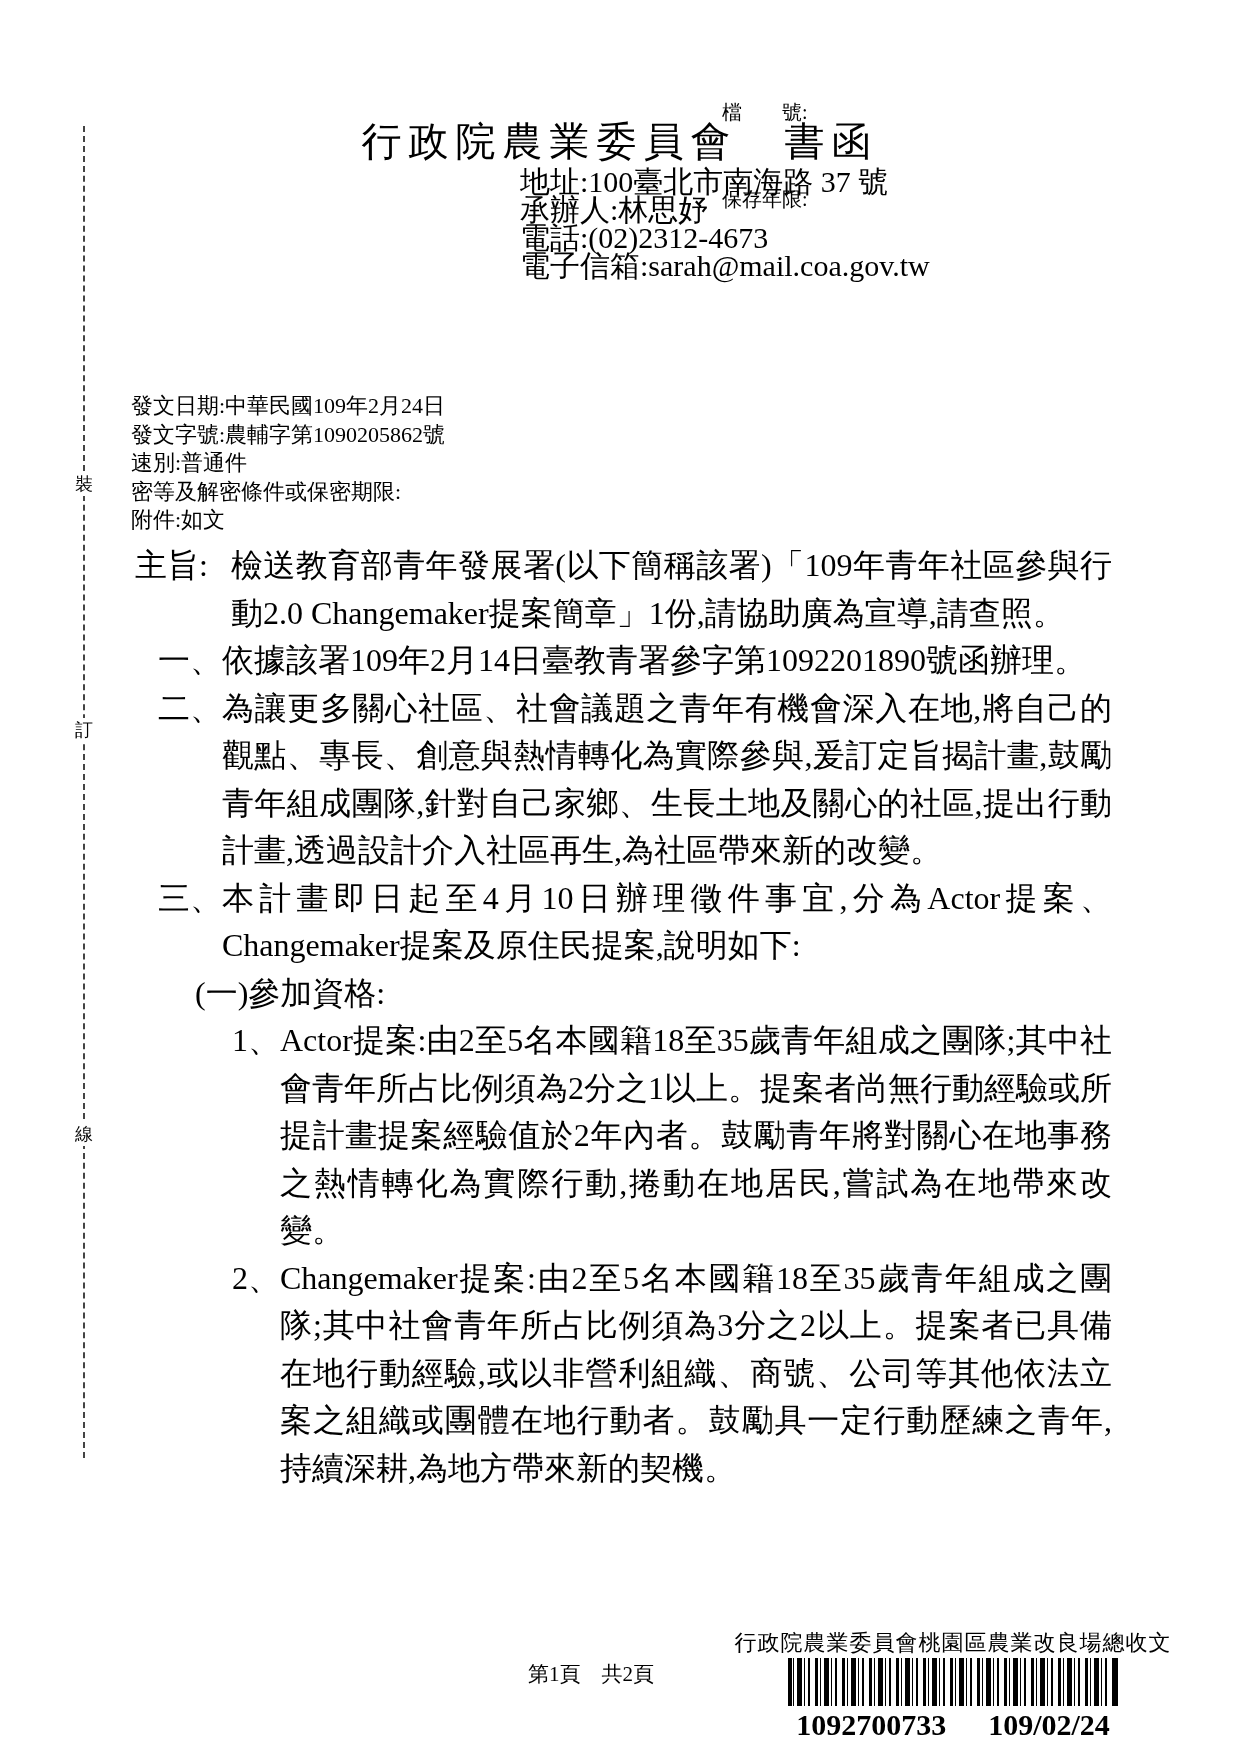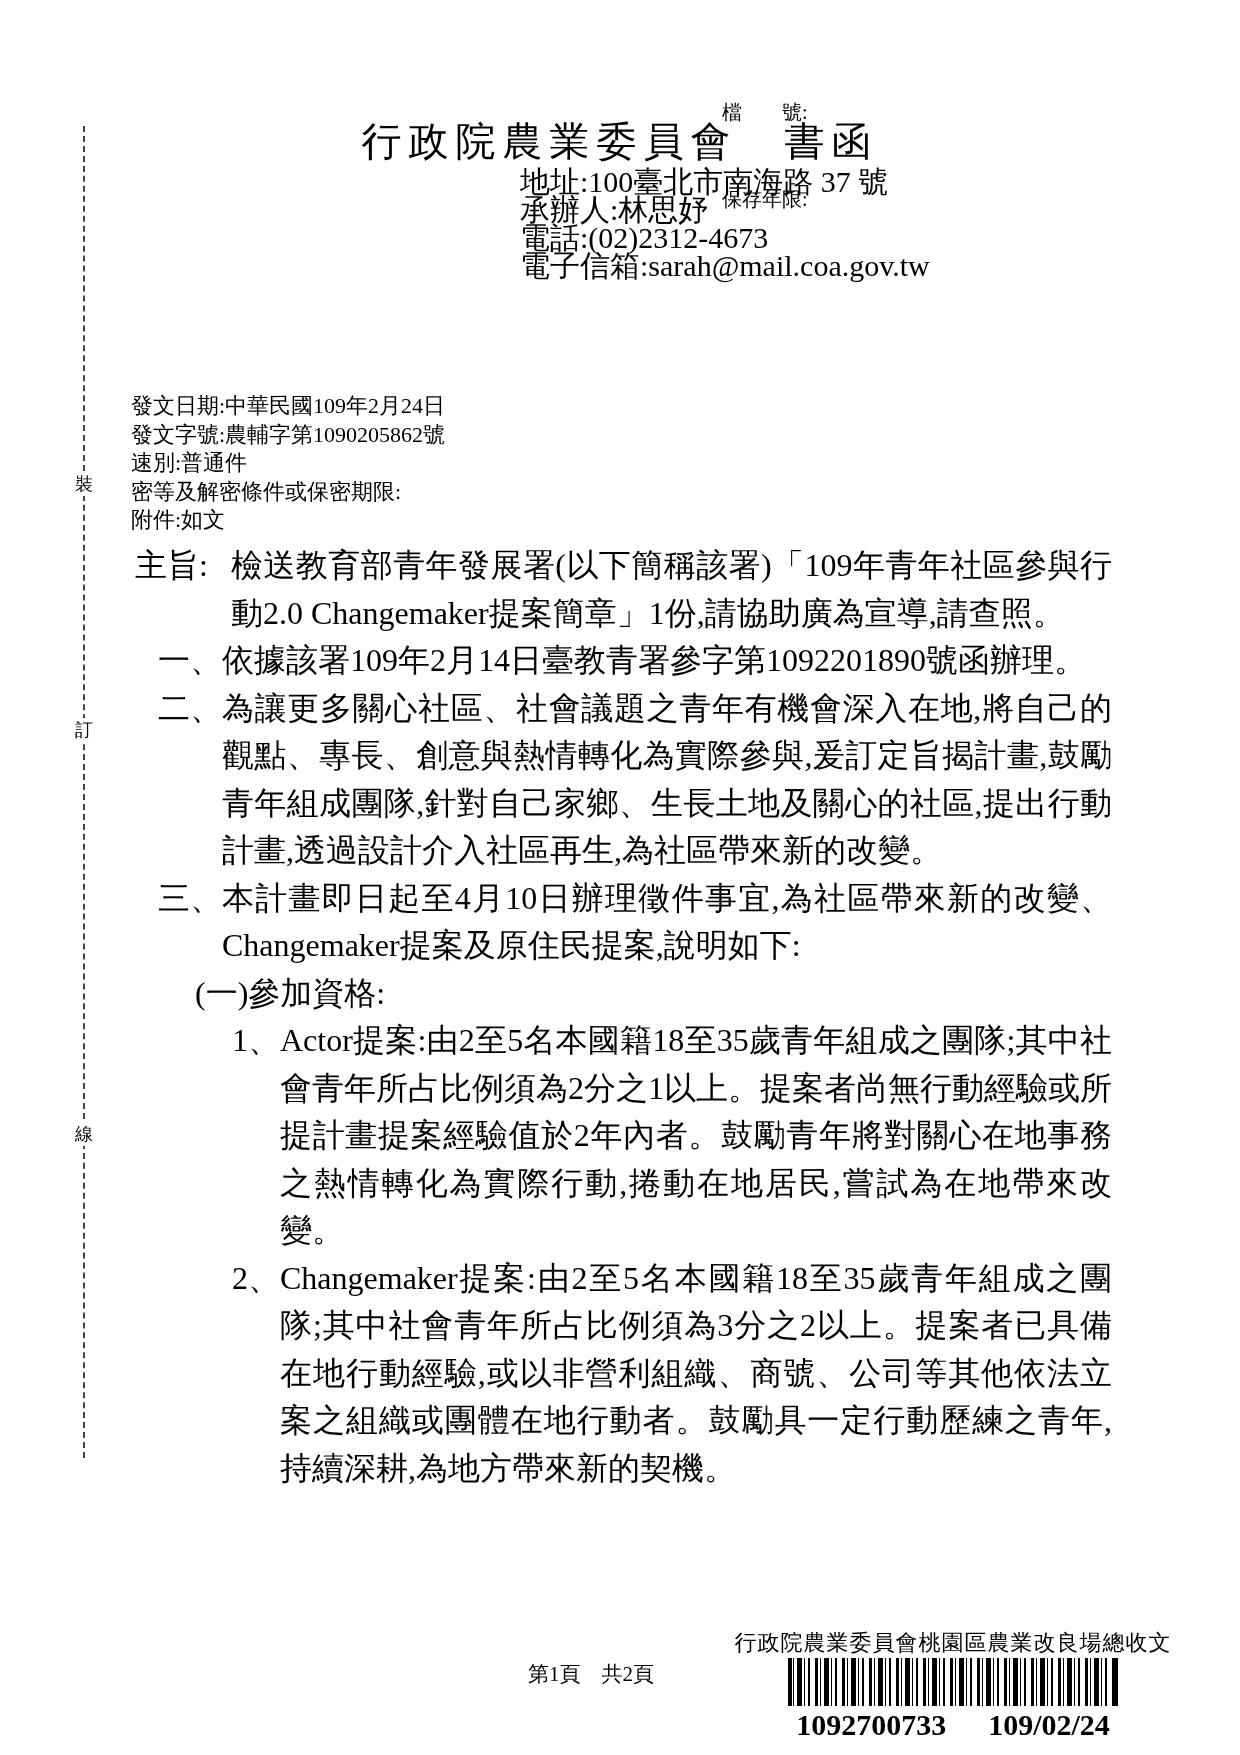--- a/index.html
+++ b/index.html
@@ -181,21 +181,21 @@
       <div class="content">依據該署109年2月14日臺教青署參字第1092201890號函辦理。</div>
     </div>
 
     <div class="para">
       <span class="marker-item">二、</span>
       <div class="content">為讓更多關心社區、社會議題之青年有機會深入在地,將自己的觀點、專長、創意與熱情轉化為實際參與,爰訂定旨揭計畫,鼓勵青年組成團隊,針對自己家鄉、生長土地及關心的社區,提出行動計畫,透過設計介入社區再生,為社區帶來新的改變。</div>
     </div>
 
     <div class="para">
       <span class="marker-item">三、</span>
-      <div class="content">本計畫即日起至4月10日辦理徵件事宜,為社區帶來新的改變、Changemaker提案及原住民提案,說明如下:</div>
+      <div class="content">本計畫即日起至4月10日辦理徵件事宜,分為Actor提案、Changemaker提案及原住民提案,說明如下:</div>
     </div>
 
     <div class="sub-heading">(一)參加資格:</div>
 
     <div class="para sub-item">
       <span class="marker-sub">1、</span>
       <div class="content">Actor提案:由2至5名本國籍18至35歲青年組成之團隊;其中社會青年所占比例須為2分之1以上。提案者尚無行動經驗或所提計畫提案經驗值於2年內者。鼓勵青年將對關心在地事務之熱情轉化為實際行動,捲動在地居民,嘗試為在地帶來改變。</div>
     </div>
 
     <div class="para sub-item">

